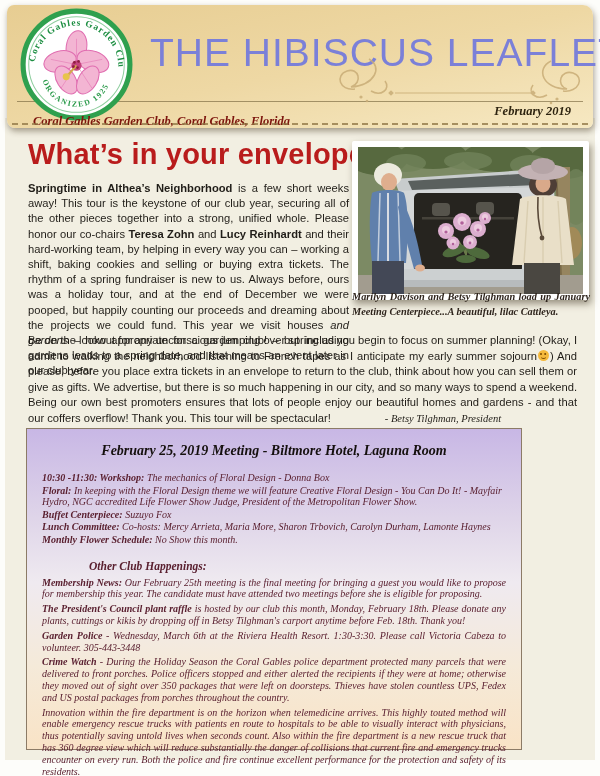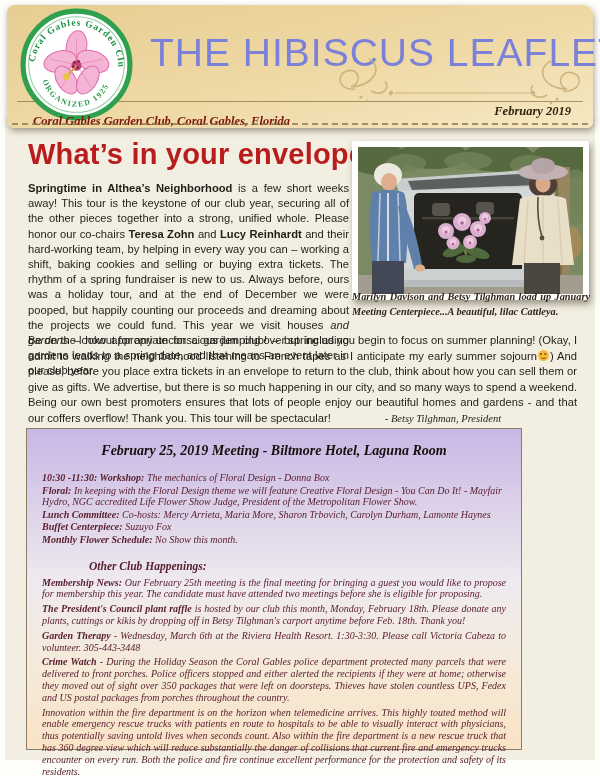--- a/index.html
+++ b/index.html
@@ -279,37 +279,37 @@
 
   <div class="meeting-box">
     <div class="box-title">February 25, 2019 Meeting - Biltmore Hotel, Laguna Room</div>
 
     <div class="agenda">
 
         <div class="agenda-line"><span class="b">10:30 -11:30: Workshop:</span><span> The mechanics of Floral Design - Donna Box</span></div>
 
         <div class="agenda-line"><span class="b">Floral:</span><span> In keeping with the Floral Design theme we will feature Creative Floral Design - You Can Do It! - Mayfair Hydro, NGC accredited Life Flower Show Judge,  President of the Metropolitan Flower Show.</span></div>
 
+        <div class="agenda-line"><span class="b">Buffet Centerpiece:</span><span> Suzuyo Fox</span></div>
+
         <div class="agenda-line"><span class="b">Lunch Committee:</span><span> Co-hosts: Mercy Arrieta, Maria More, Sharon Trbovich, Carolyn Durham, Lamonte Haynes</span></div>
-
-        <div class="agenda-line"><span class="b">Buffet Centerpiece:</span><span> Suzuyo Fox</span></div>
 
         <div class="agenda-line"><span class="b">Monthly Flower Schedule:</span><span> No Show this month.</span></div>
       </div>
 
     <div class="happenings-title">Other Club Happenings:</div>
 
     <div class="happenings">
 
         <p class="hap"><span class="b">Membership News:</span><span>  Our February 25th meeting is the final meeting for bringing a guest you would like to propose for membership this year. The candidate must have attended two meetings before she is eligible for proposing.</span></p>
 
 
         <p class="hap"><span class="b">The President's Council plant raffle</span><span> is hosted by our club this month, Monday, February 18th.  Please donate any plants, cuttings or kikis by dropping off in Betsy Tilghman's carport anytime before Feb. 18th. Thank you!</span></p>
 
-        <p class="hap"><span class="b">Garden Therapy</span><span> - Wednesday, March 6th at the Riviera Health Resort. 1:30-3:30. Please call Victoria Cabeza to volunteer. 305-443-3448</span></p>
+        <p class="hap"><span class="b">Garden Police</span><span> - Wednesday, March 6th at the Riviera Health Resort. 1:30-3:30. Please call Victoria Cabeza to volunteer. 305-443-3448</span></p>
 
         <p class="hap"><span class="b">Crime Watch</span><span> - During the Holiday Season the Coral Gables police department protected many parcels that were delivered to front porches. Police officers stopped and either alerted the recipients if they were at home; otherwise they moved out of sight over 350 packages that were left on doorsteps.  Thieves have stolen countless UPS, Fedex and US postal packages from porches throughout the country.</span></p>
 
         <p class="hap"><span>Innovation within the fire department is on the horizon when telemedicine arrives.   This highly touted method will enable emergency rescue trucks with patients en route to hospitals to be able to visually interact with physicians, thus potentially saving untold lives when seconds count.  Also within the fire department is a new rescue truck that has 360 degree view which will reduce substantially the danger of collisions that current fire and emergency trucks encounter on every run.  Both the police and fire continue excellent performance for the protection and safety of its residents.</span></p>
       </div>
   </div>
 
 </div>
 
 </body></html>

